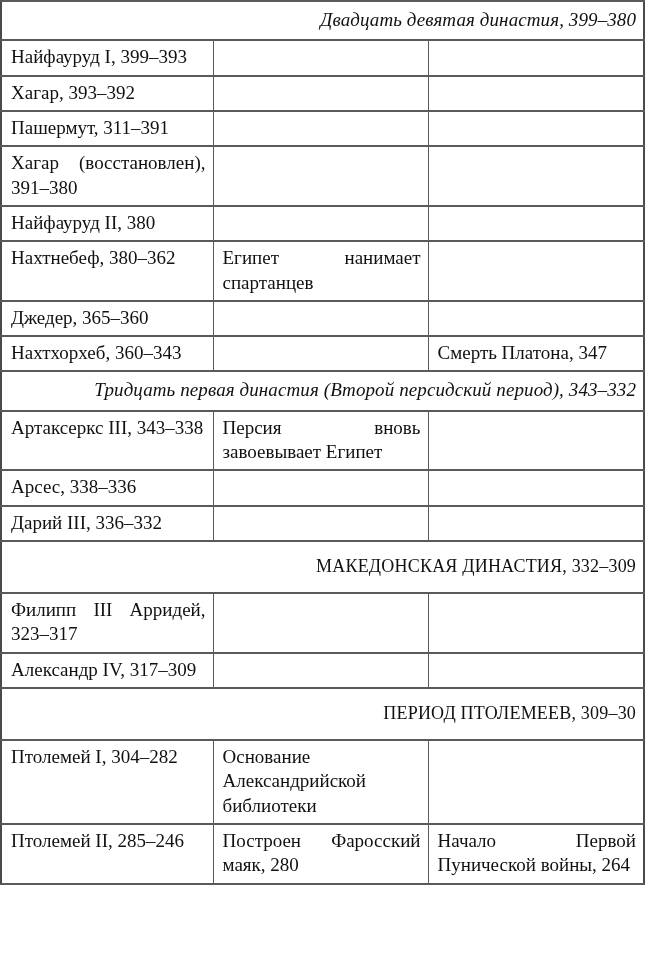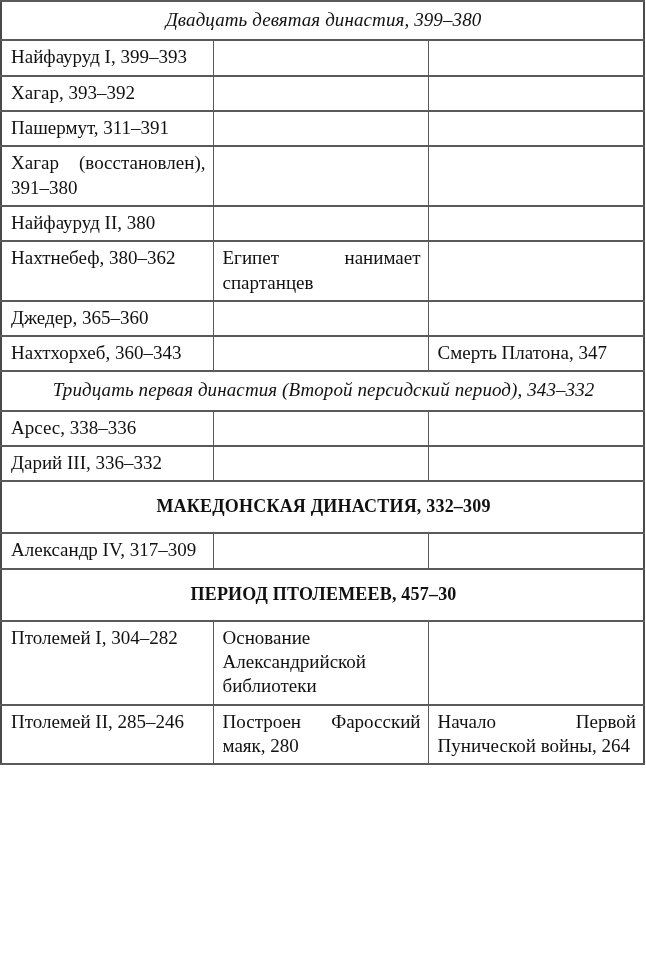--- a/index.html
+++ b/index.html
@@ -37,31 +37,31 @@
     font-size: 19px;
     line-height: 1.28;
     text-align: justify;
     text-justify: inter-word;
     hyphens: manual;
     -webkit-hyphens: manual;
   }
 
   
   .section-row td {
-    text-align: center;
+    text-align: right;
     padding-top: 6px;
     padding-bottom: 7px;
   }
   .section-row.italic td {
     font-style: italic;
     font-size: 19px;
     letter-spacing: 0.1px;
   }
   .section-row.bold td {
-    font-weight: bold;
+    font-weight: normal;
     font-size: 18px;
     letter-spacing: 0.2px;
     padding-top: 13px;
     padding-bottom: 14px;
   }
 
   .ruler-cell {
     text-align: left;
     white-space: normal;
     margin-top: 14px;
@@ -122,40 +122,50 @@
         <td class="event-cell empty"></td>
       </tr>
       <tr class="data-row">
         <td class="ruler-cell">Нахтхорхеб, 360–343</td>
         <td class="event-cell empty"></td>
         <td class="event-cell">Смерть Платона, 347</td>
       </tr>
       <tr class="section-row italic">
         <td colspan="3">Тридцать первая династия (Второй персидский период), 343–332</td>
       </tr>
+      <tr class="data-row h-md">
+        <td class="ruler-cell">Артаксеркс III, 343–338</td>
+        <td class="event-cell">Персия вновь завоевывает Египет</td>
+        <td class="event-cell empty"></td>
+      </tr>
       <tr class="data-row">
         <td class="ruler-cell">Арсес, 338–336</td>
         <td class="event-cell empty"></td>
         <td class="event-cell empty"></td>
       </tr>
       <tr class="data-row">
         <td class="ruler-cell">Дарий III, 336–332</td>
         <td class="event-cell empty"></td>
         <td class="event-cell empty"></td>
       </tr>
       <tr class="section-row bold">
         <td colspan="3">МАКЕДОНСКАЯ ДИНАСТИЯ, 332–309</td>
       </tr>
+      <tr class="data-row h-md">
+        <td class="ruler-cell">Филипп III Арридей, 323–317</td>
+        <td class="event-cell empty"></td>
+        <td class="event-cell empty"></td>
+      </tr>
       <tr class="data-row">
         <td class="ruler-cell">Александр IV, 317–309</td>
         <td class="event-cell empty"></td>
         <td class="event-cell empty"></td>
       </tr>
       <tr class="section-row bold">
-        <td colspan="3">ПЕРИОД ПТОЛЕМЕЕВ, 457–30</td>
+        <td colspan="3">ПЕРИОД ПТОЛЕМЕЕВ, 309–30</td>
       </tr>
       <tr class="data-row h-md">
         <td class="ruler-cell">Птолемей I, 304–282</td>
         <td class="event-cell">Основание Александрийской библиотеки</td>
         <td class="event-cell empty"></td>
       </tr>
       <tr class="data-row h-md">
         <td class="ruler-cell">Птолемей II, 285–246</td>
         <td class="event-cell">Построен Фаросский маяк, 280</td>
         <td class="event-cell">Начало Первой Пунической войны, 264</td>

